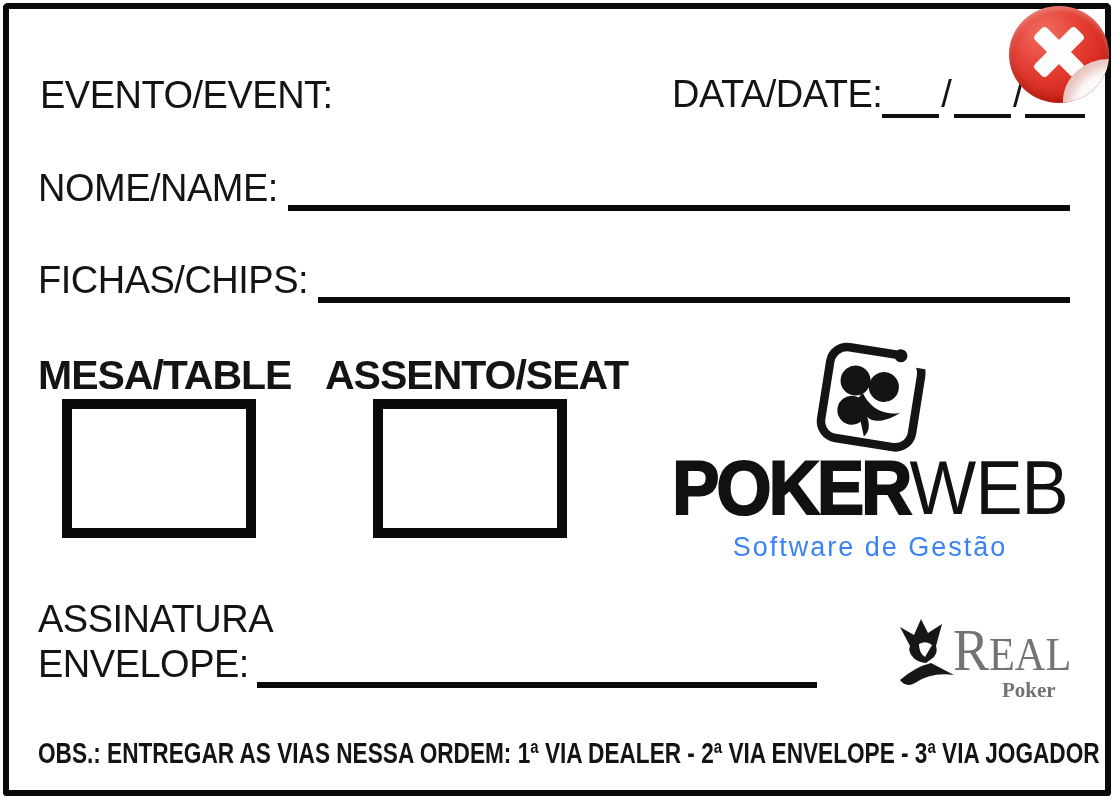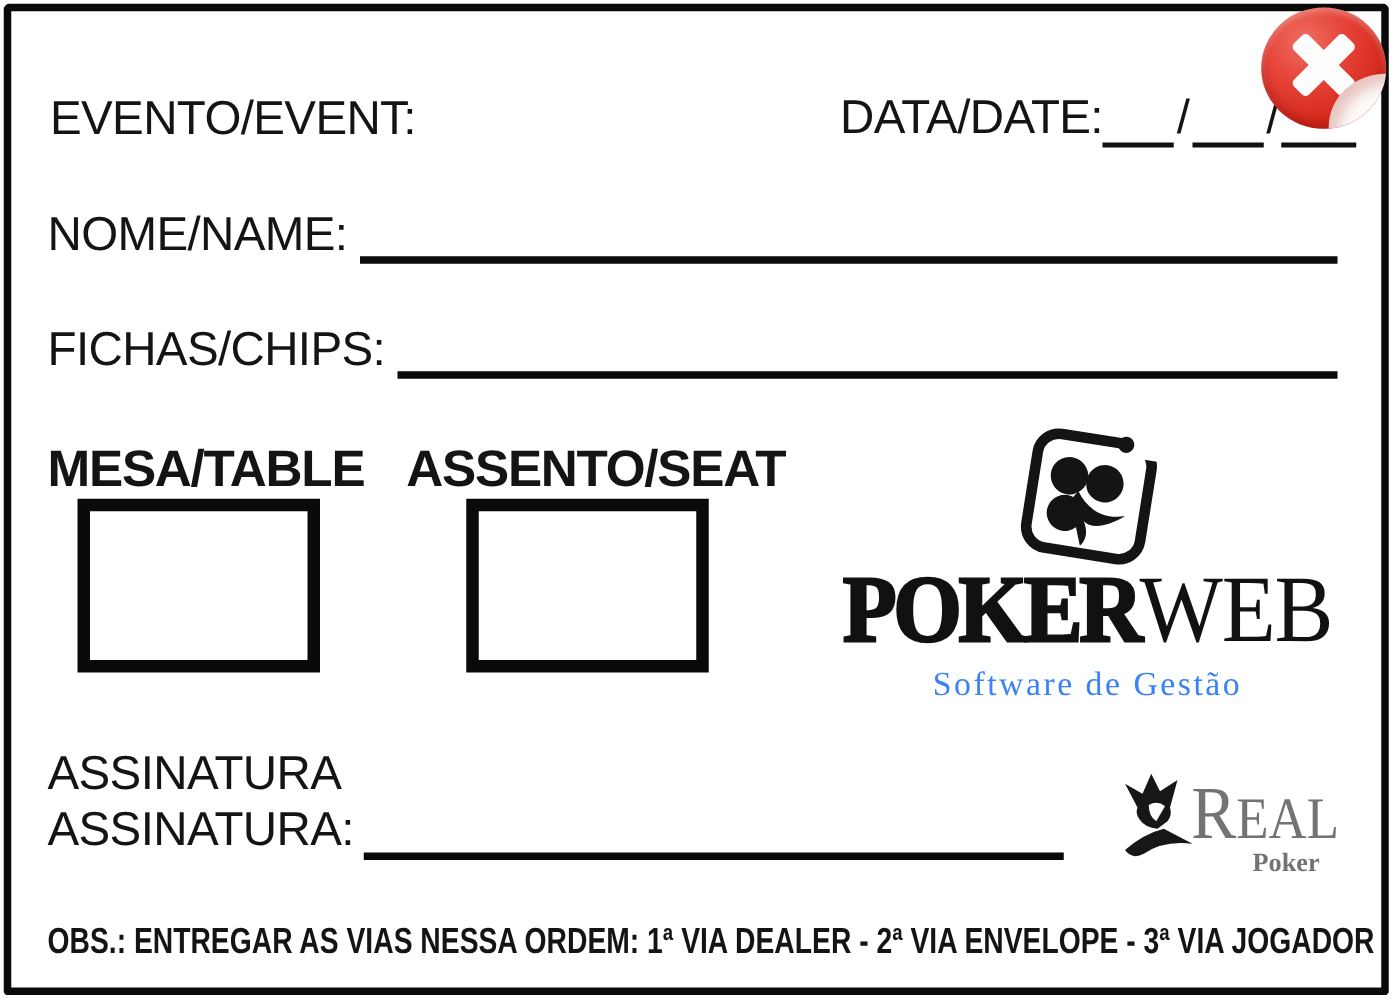--- a/index.html
+++ b/index.html
@@ -19,21 +19,21 @@
 
   
   .date-row{position:absolute;left:672px;top:70px;height:48px;display:flex;align-items:stretch;}
   .date-seg{width:57px;border-bottom:4px solid #111;}
   .date-slash{font-size:38px;line-height:48px;padding:0 2px;}
 
   
   .write-box{position:absolute;width:194px;height:139px;border:10px solid #0a0a0a;background:#fff;box-sizing:border-box;}
 
   
-  .pokerweb{position:absolute;left:640px;top:338px;width:460px;height:225px;font-family:Liberation Serif, serif;}
+  .pokerweb{position:absolute;left:640px;top:338px;width:460px;height:225px;}
   .pw-icon{position:absolute;left:172px;top:0px;}
   .pw-name{position:absolute;top:112px;width:100%;text-align:center;font-size:76px;line-height:1;
            letter-spacing:-3px;transform:scaleX(.93);white-space:nowrap;color:#111;}
   .pw-bold{font-weight:bold;-webkit-text-stroke:2.2px #111;}
   .pw-light{font-weight:normal;letter-spacing:-1px;}
   .pw-tag{position:absolute;top:194px;width:100%;text-align:center;font-size:27px;letter-spacing:2px;color:#3b82f6;}
 
   
   .sig1{position:absolute;left:38px;top:596px;}
   .sig-row{position:absolute;left:38px;top:641px;height:47px;display:flex;align-items:stretch;}
@@ -114,21 +114,21 @@
           <path d="M50 56 C58 68 72 76 90 70 C76 82 64 84 58 79 C62 86 63 93 58 99 C54 89 50 78 45 64 Z" fill="#141414"></path>
         </g>
       </svg>
     </div>
     <div class="pw-name"><span class="pw-bold">POKER</span><span class="pw-light">WEB</span></div>
     <div class="pw-tag">Software de Gestão</div>
   </div>
 
   <div class="lbl sig1">ASSINATURA</div>
   <div class="sig-row">
-    <span class="lbl">ASSINATURA:</span>
+    <span class="lbl">ENVELOPE:</span>
     <span class="sig-line"></span>
   </div>
 
   <div class="real">
     <div class="real-icon">
       <svg width="58" height="76" viewBox="0 0 58 76" xmlns="http://www.w3.org/2000/svg">
         <path d="M12 28 L2 9 L16 17 L23 1 L30 15 L44 6 L38 28 Q40 34 36 39 L28 45 Q18 44 14 38 Q10 33 12 28 Z" fill="#171717"></path>
         <path d="M21 26 Q28 22 34 27 L27 39 Q21 35 21 26 Z" fill="#ffffff"></path>
         <path d="M2 62 Q17 49 33 45 L56 57 Q33 54 17 65 Q8 70 2 62 Z" fill="#171717"></path>
       </svg>

